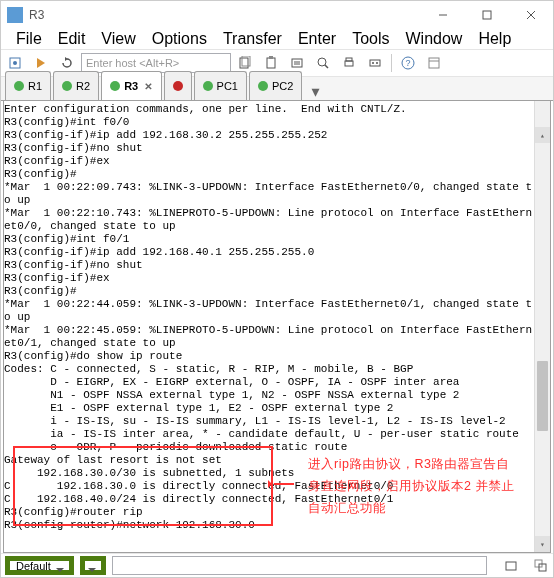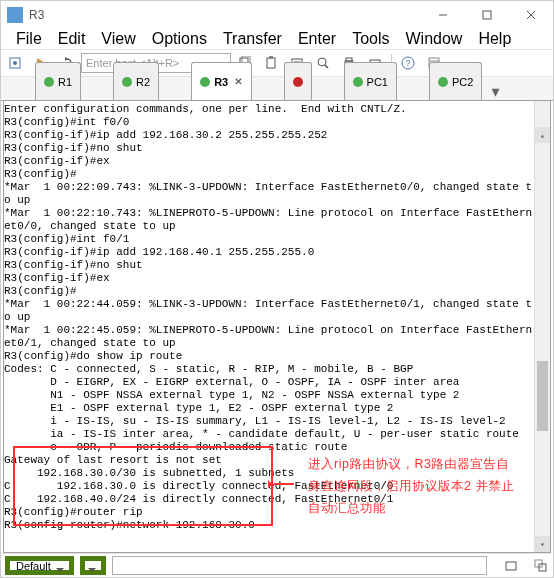--- a/index.html
+++ b/index.html
@@ -9,21 +9,21 @@
   .titlebar .icon { width: 16px; height: 16px; background: #5b9bd5; margin-right: 6px; position: relative; }
   .titlebar .title { font-size: 12px; color: #555; }
   .winbtns { margin-left: auto; display: flex; }
   .winbtn { width: 44px; height: 28px; display: flex; align-items: center; justify-content: center; color: #666; font-size: 11px; }
   .menubar { height: 20px; display: flex; align-items: center; padding-left: 8px; gap: 2px; font-size: 16px; }
   .menubar span { padding: 2px 7px; }
   .toolbar { height: 28px; display: flex; align-items: center; padding-left: 2px; gap: 2px; border-top: 1px solid #e5e5e5; border-bottom: 1px solid #e5e5e5; }
   .tbtn { width: 24px; height: 24px; display: flex; align-items: center; justify-content: center; color: #555; }
   .hostbox { width: 150px; height: 20px; border: 1px solid #abadb3; font-size: 11px; color: #999; padding-left: 4px; display: flex; align-items: center; }
   .tabbar { height: 24px; display: flex; align-items: flex-end; padding-left: 4px; gap: 2px; border-bottom: 1px solid #a0a0a0; background: #f5f5f5; }
-  .tab { height: 38px; padding: 0 8px; display: flex; align-items: center; gap: 4px; font-size: 11px; border: 1px solid #a0a0a0; border-bottom: none; background: #f0f0f0; border-radius: 3px 3px 0 0; margin-left: 30px; }
+  .tab { height: 29px; padding: 0 8px; display: flex; align-items: center; gap: 4px; font-size: 11px; border: 1px solid #a0a0a0; border-bottom: none; background: #f0f0f0; border-radius: 3px 3px 0 0; }
   .tab.active { background: #fff; font-weight: bold; }
   .dot { width: 10px; height: 10px; border-radius: 50%; display: inline-block; }
   .dot.green { background: #4caf50; }
   .dot.red { background: #c62828; }
   .closex { color: #666; font-size: 10px; margin-left: 2px; }
   .tabadd { width: 18px; height: 18px; display: flex; align-items: center; justify-content: center; color: #666; margin-left: 2px; }
   .term { flex: 1; background: #fff; font-family: "Courier New", monospace; font-size: 11px; line-height: 13px; padding: 2px 0; overflow: hidden; border: 1px solid #a0a0a0; border-top: none; margin: 0 2px; position: relative; white-space: pre; color: #000; }
   .redbox { position: absolute; border: 2px solid #ff3030; left: 9px; top: 345px; width: 260px; height: 80px; pointer-events: none; }
   .arrow { position: absolute; left: 270px; top: 382px; width: 20px; height: 2px; background: #ff3030; }
   .arrow::before { content: ''; position: absolute; right: -2px; top: -3px; border: 4px solid transparent; border-right-color: #ff3030; transform: rotate(180deg); left: -6px; }

